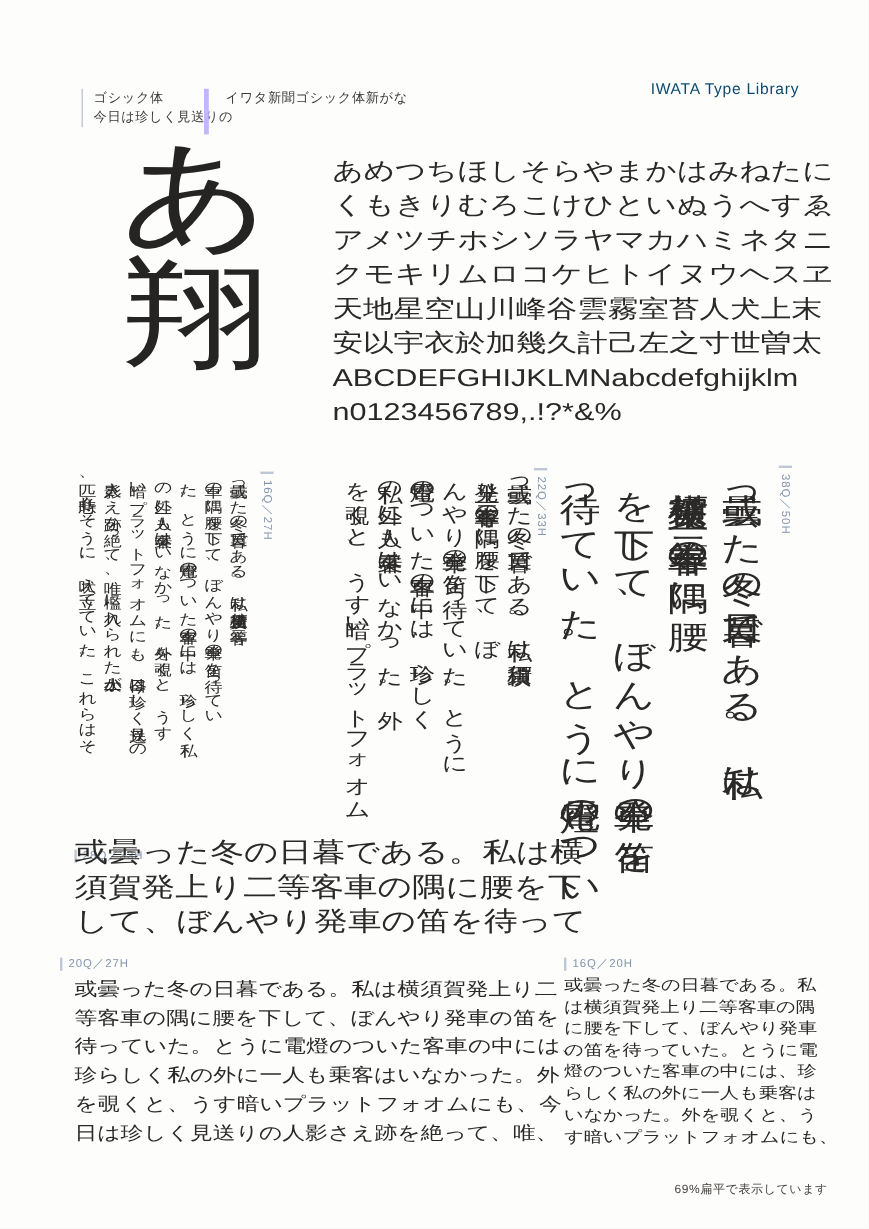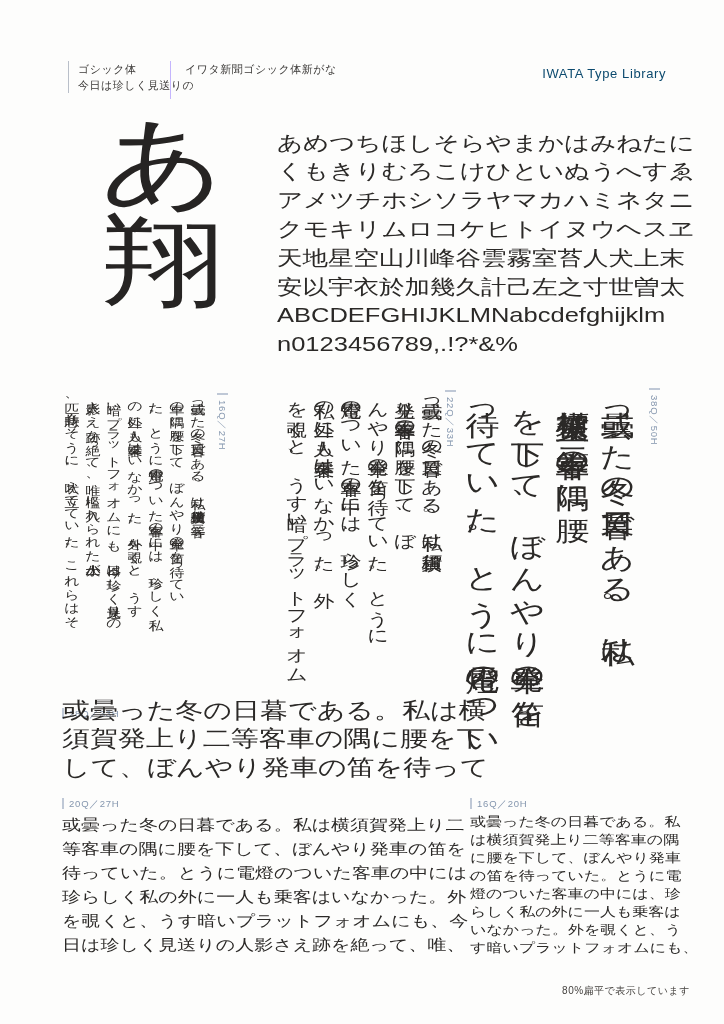--- a/index.html
+++ b/index.html
@@ -1,23 +1,23 @@
 <!DOCTYPE html>
 <html><head>
 <meta charset="utf-8">
 <style>
   html,body{margin:0;padding:0;}
   body{background:#e9e9e9;font-family:"Liberation Sans",sans-serif;}
   .page{position:relative;width:724px;height:1024px;background:#fdfdfc;margin:0 auto;
         overflow:hidden;color:#2e2c2b;}
   .abs{position:absolute;}
   
-  .hdr-small{font-size:11px;line-height:16px;color:#3c3a38;letter-spacing:.5px;}
+  .hdr-small{font-size:11px;line-height:16px;color:#3c3a38;letter-spacing:.5px;margin-top:13px;}
   .hdr-left{left:68px;top:61px;padding-left:9px;border-left:1px solid #b9bfc9;}
-  .hdr-center{left:170px;top:61px;padding-left:14px;border-left:1px solid #c4b5fd;height:38px;}
+  .hdr-center{left:170px;top:61px;padding-left:14px;border-left:4px solid #c4b5fd;height:38px;}
   .hdr-right{right:58px;top:66px;font-size:13px;color:#0c4a6e;letter-spacing:.6px;}
   
   .display-glyphs{left:98px;top:112px;font-size:122px;line-height:125px;
     transform:scaleY(0.8);transform-origin:top left;color:#262423;text-align:center;width:130px;}
   
   .charset{left:277px;top:128px;font-size:25.5px;line-height:36px;
     transform:scaleY(0.8);transform-origin:top left;color:#2b2927;white-space:nowrap;}
   
   .qlabel{font-size:9.5px;letter-spacing:.8px;color:#8496ae;border-left:2px solid #bfc8d6;
           padding-left:5px;white-space:nowrap;line-height:11px;}
@@ -98,21 +98,21 @@
     <div class="vcol">匹、時々悲しそうに、吠え立てていた。これらはそ</div>
   </div>
 
   <div class="abs qlabel" style="left:62px;top:708px;">28Q／33H</div>
   <div class="abs hblock h28">
     <div>或曇った冬の日暮である。私は横</div>
     <div>須賀発上り二等客車の隅に腰を下</div>
     <div>して、ぼんやり発車の笛を待って</div>
   </div>
 
-  <div class="abs qlabel" style="left:62px;top:798px;">20Q／27H</div>
+  <div class="abs qlabel" style="left:50px;top:798px;">20Q／27H</div>
   <div class="abs hblock h20">
     <div>或曇った冬の日暮である。私は横須賀発上り二</div>
     <div>等客車の隅に腰を下して、ぼんやり発車の笛を</div>
     <div>待っていた。とうに電燈のついた客車の中には、</div>
     <div>珍らしく私の外に一人も乗客はいなかった。外</div>
     <div>を覗くと、うす暗いプラットフォオムにも、今</div>
     <div>日は珍しく見送りの人影さえ跡を絶って、唯、</div>
   </div>
 
   <div class="abs qlabel" style="left:470px;top:798px;">16Q／20H</div>
@@ -120,15 +120,15 @@
     <div>或曇った冬の日暮である。私</div>
     <div>は横須賀発上り二等客車の隅</div>
     <div>に腰を下して、ぼんやり発車</div>
     <div>の笛を待っていた。とうに電</div>
     <div>燈のついた客車の中には、珍</div>
     <div>らしく私の外に一人も乗客は</div>
     <div>いなかった。外を覗くと、う</div>
     <div>す暗いプラットフォオムにも、</div>
   </div>
 
-  <div class="abs footer-note">80%扁平で表示しています</div>
+  <div class="abs footer-note">69%扁平で表示しています</div>
 
 </div>
 
 </body></html>

